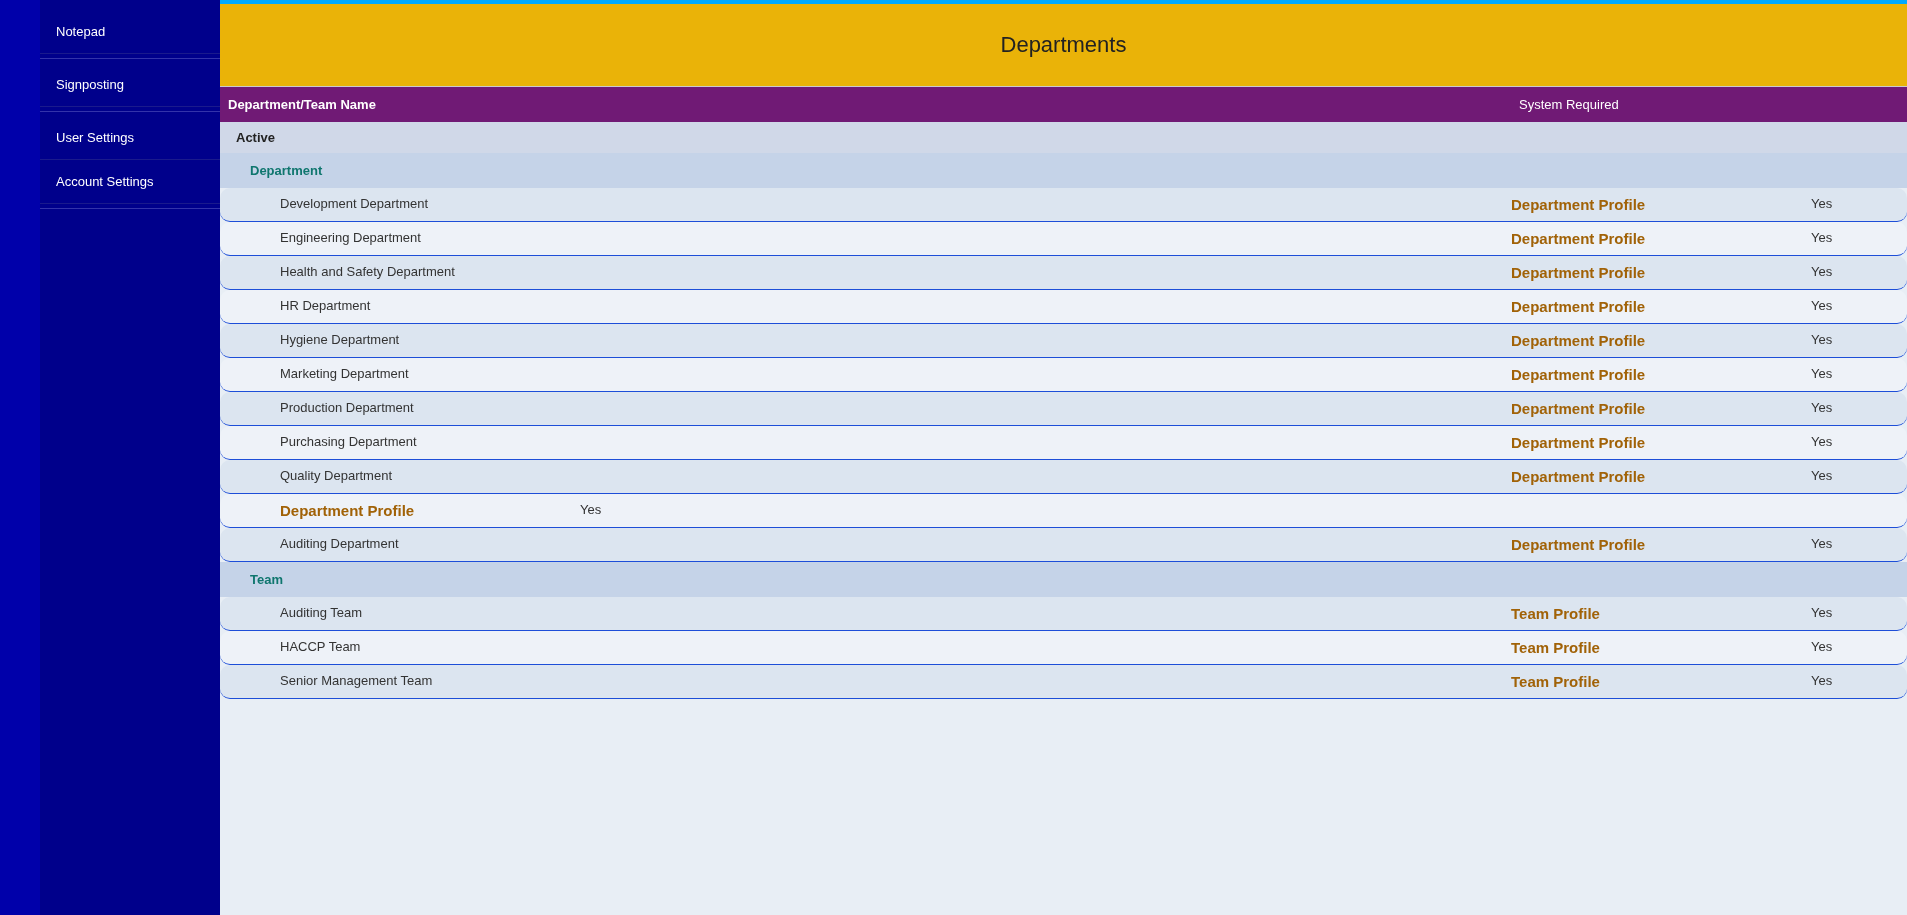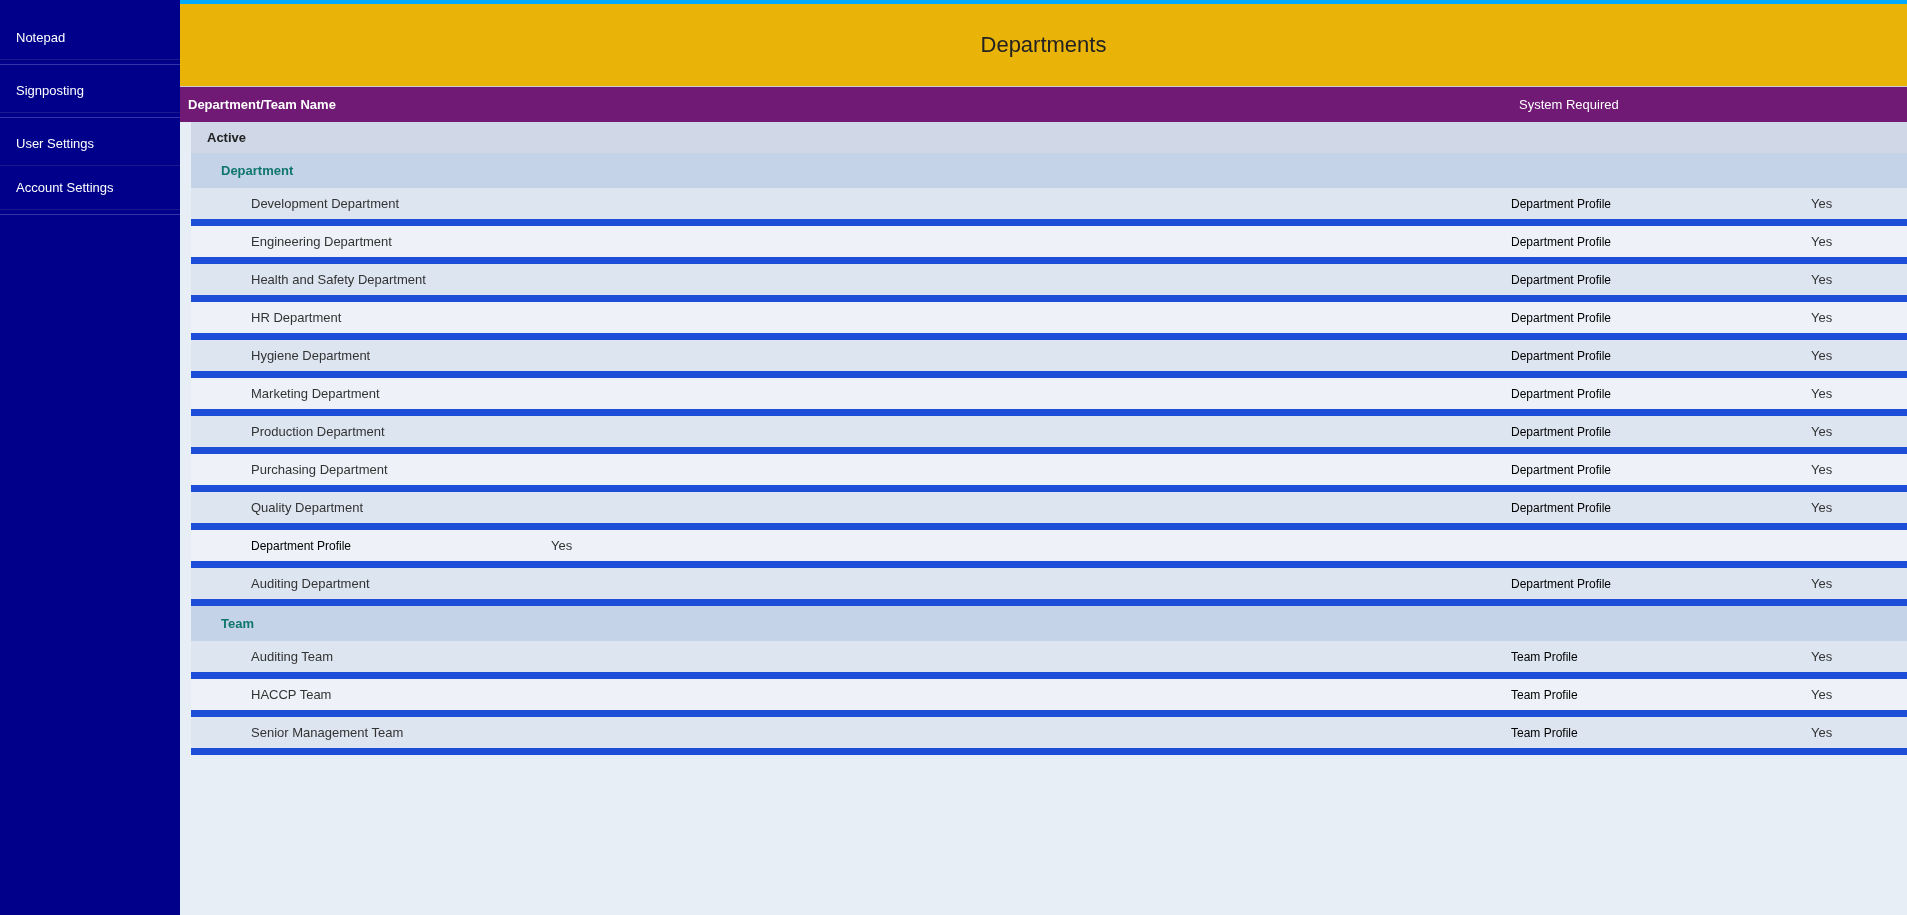--- a/index.html
+++ b/index.html
@@ -18,21 +18,22 @@
     }
 
     
     #sidebar {
       width: 180px;
       min-width: 180px;
       background-color: #00008b;
       color: white;
       display: flex;
       flex-direction: column;
-      padding-top: 16px;
+      padding-top: 10px;
+      margin-left: 40px;
     }
 
     .sidebar-item {
       padding: 14px 16px;
       cursor: pointer;
       color: white;
       font-size: 13px;
       border-bottom: 1px solid #1a1a8c;
     }
 
@@ -104,56 +105,57 @@
       background-color: #c5d3e8;
       padding: 10px 16px 10px 30px;
       font-weight: bold;
       font-size: 13px;
       color: #0f766e;
     }
 
     
     .table-row {
       display: flex;
-      align-items: center;
+      align-items: flex-start;
       padding: 8px 16px 8px 60px;
-      border-bottom: 7px solid #1d4ed8;
+      border-bottom: 1px solid #1d4ed8;
+      border-radius: 10px;
     }
 
     .table-row:nth-child(odd) {
       background-color: #dce5f0;
     }
 
     .table-row:nth-child(even) {
       background-color: #eef2f8;
     }
 
     .row-name {
       flex: 1;
       color: #333;
       font-size: 13px;
     }
 
     .row-profile-link {
       width: 300px;
-      color: #000000;
+      color: #a16207;
       cursor: pointer;
-      font-size: 12px;
+      font-size: 15px;
       text-decoration: none;
+      font-weight: bold;
     }
 
     .row-yes {
       width: 80px;
       color: #333;
       font-size: 13px;
     }
 
     .content-area {
       flex: 1;
-      margin-left: 11px;
     }
   </style>
 </head>
 <body>
 
 <div id="sidebar">
   <div class="sidebar-item">
     <span>Notepad</span>
   </div>
   <div class="sidebar-divider"></div>

